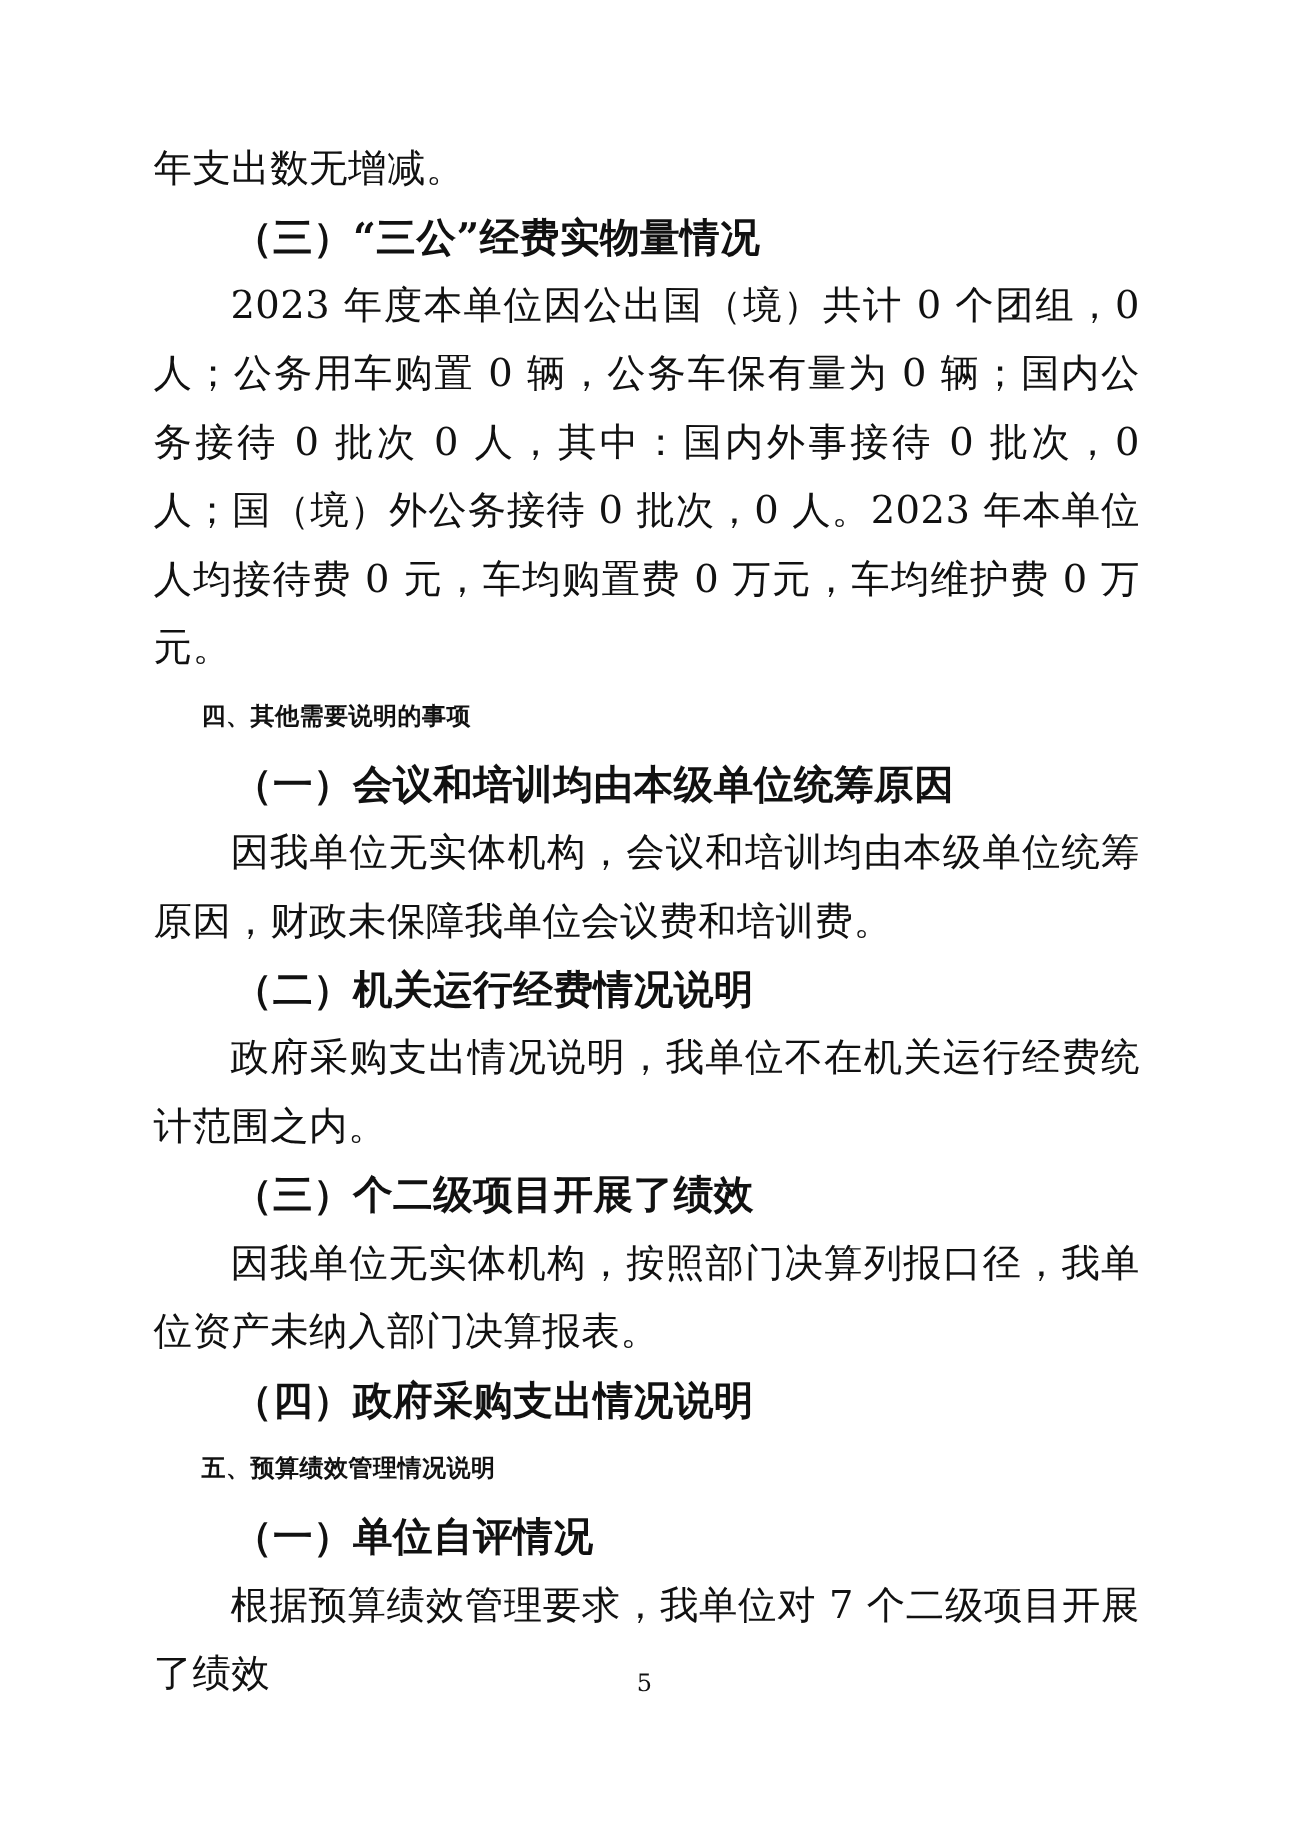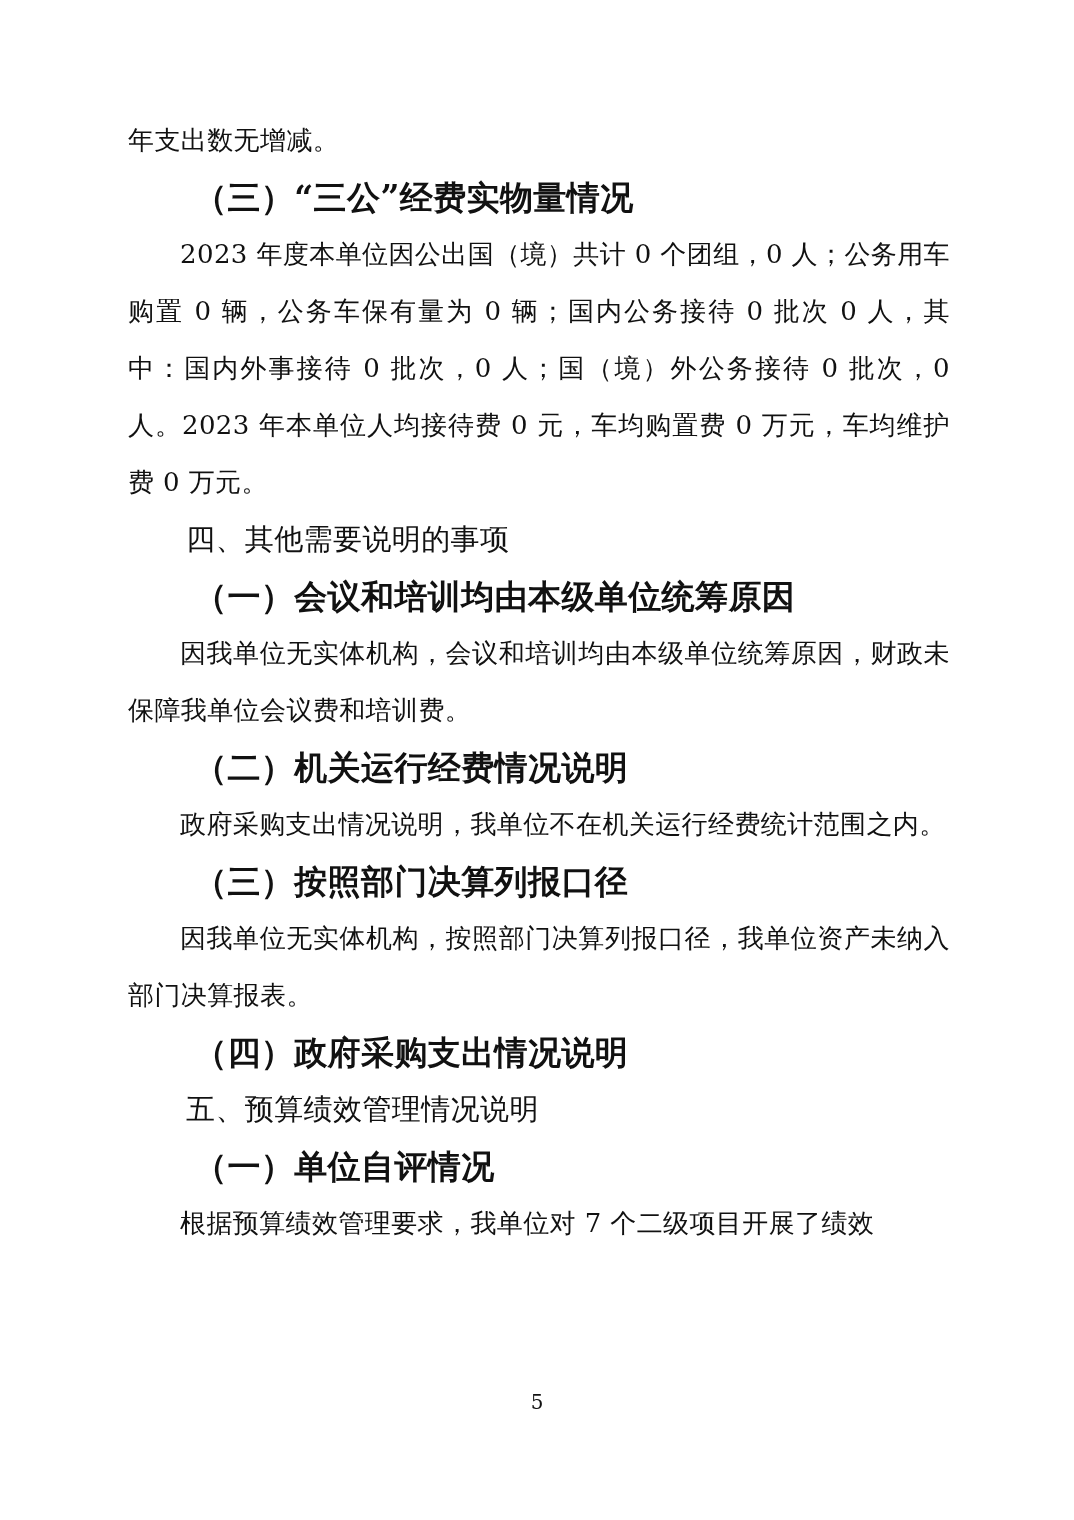--- a/index.html
+++ b/index.html
@@ -18,43 +18,43 @@
     color: #111111;
   }
   .content {
     position: absolute;
     left: 128px;
     top: 112px;
     width: 822px;
   }
   p {
     margin: 0;
-    font-size: 26px;
+    font-size: 32px;
     line-height: 57px;
     letter-spacing: 0.4px;
     text-align: justify;
     text-justify: inter-ideograph;
     word-break: break-all;
   }
   .body-text {
     text-indent: 2em;
   }
   .cont-text {
     text-indent: 0;
   }
   .heading {
     font-weight: bold;
     text-indent: 2em;
     font-size: 33px;
     line-height: 57px;
   }
   .heading-2 {
-    font-weight: normal;
+    font-weight: bold;
     text-indent: 2em;
-    font-size: 29px;
+    font-size: 20px;
     line-height: 57px;
   }
   .page-number {
     position: absolute;
     top: 1390px;
     left: 0;
     width: 1074px;
     text-align: center;
     font-size: 20px;
     font-family: "DejaVu Serif", "Liberation Serif", serif;
@@ -76,21 +76,21 @@
     <p class="heading-2">四、其他需要说明的事项</p>
 
     <p class="heading">（一）会议和培训均由本级单位统筹原因</p>
 
     <p class="body-text">因我单位无实体机构，会议和培训均由本级单位统筹原因，财政未保障我单位会议费和培训费。</p>
 
     <p class="heading">（二）机关运行经费情况说明</p>
 
     <p class="body-text">政府采购支出情况说明，我单位不在机关运行经费统计范围之内。</p>
 
-    <p class="heading">（三）按照部门决算列报口径</p>
+    <p class="heading">（三）个二级项目开展了绩效</p>
 
     <p class="body-text">因我单位无实体机构，按照部门决算列报口径，我单位资产未纳入部门决算报表。</p>
 
     <p class="heading">（四）政府采购支出情况说明</p>
 
 
     <p class="heading-2">五、预算绩效管理情况说明</p>
 
     <p class="heading">（一）单位自评情况</p>
 

